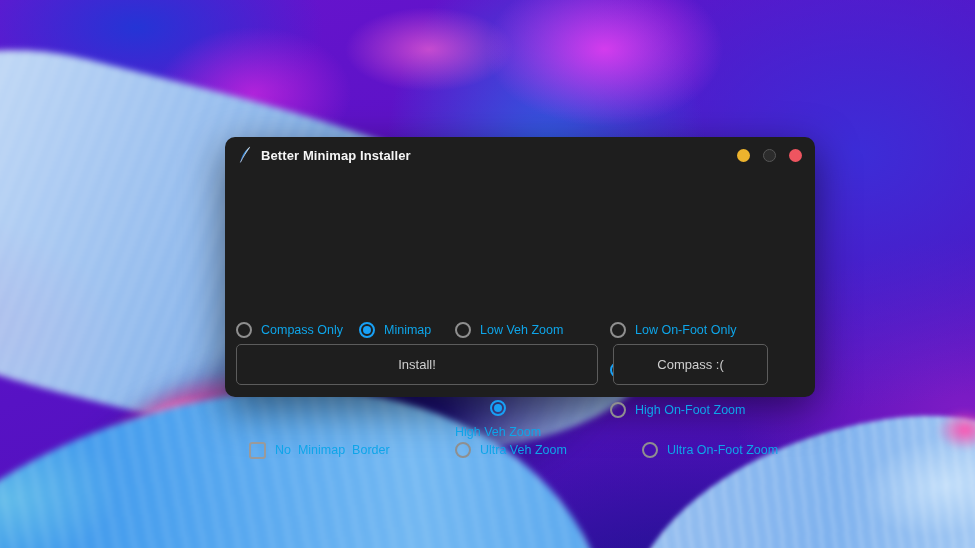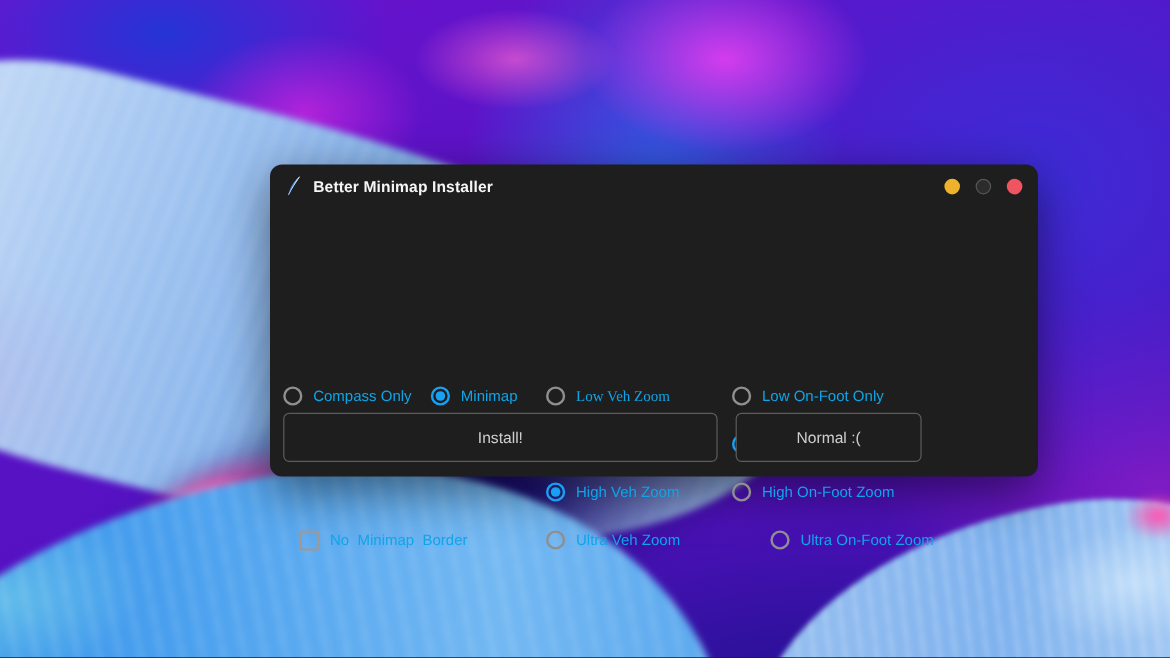--- a/index.html
+++ b/index.html
@@ -49,22 +49,22 @@
     background:
       radial-gradient(120px 70px at 70% 30%, rgba(220,240,255,.6), rgba(220,240,255,0) 70%),
       linear-gradient(100deg,#9cc2f0 0%,#7fb2ee 45%,#aacdf4 80%,#8ab8ee 100%);
     filter:blur(2px);}
   .ice-wave-right::after{content:'';position:absolute;inset:0;border-radius:inherit;
     background:repeating-linear-gradient(92deg, rgba(255,255,255,.22) 0 3px, rgba(255,255,255,0) 3px 13px);}
   .pink-glint-right{left:930px;top:405px;width:70px;height:50px;
     background:radial-gradient(closest-side,#ff4fae 0%, rgba(255,79,174,0) 80%);filter:blur(3px);}
 
   
-  .dialog{position:absolute;left:225px;top:137px;width:640px;height:260px;
-    background:#1e1e1e;border-radius:10px;box-shadow:0 12px 40px rgba(0,0,0,.5);color:#e6e6e6;}
+  .dialog{position:absolute;left:225px;top:137px;width:550px;height:260px;
+    background:#1e1e1e;border-radius:10px;box-shadow:0 12px 40px rgba(0,0,0,.5);color:#e6e6e6;padding-left:40px;}
   .titlebar{position:absolute;left:0;top:0;right:0;height:36px;display:flex;align-items:center;padding:0 13px;box-sizing:border-box;}
   .app-icon{width:14px;height:18px;margin-right:9px;display:block;}
   .title{font-size:13px;font-weight:700;color:#f5f5f5;letter-spacing:.1px;}
   .controls{margin-left:auto;display:flex;gap:13px;align-items:center;}
   .dot{width:13px;height:13px;border-radius:50%;box-sizing:border-box;cursor:pointer;}
   .dot-min{background:#edb32d;}
   .dot-max{background:#2c2c2c;border:1.5px solid #565656;}
   .dot-close{background:#ee5560;}
 
   .item{position:absolute;display:flex;align-items:center;gap:9px;height:20px;cursor:pointer;}
@@ -79,23 +79,23 @@
   .checkbox.checked .tick{display:block;}
 
   .btn{position:absolute;height:39px;background:#1e1e1e;border:1.5px solid #5c5c5c;border-radius:5px;
     color:#cfcfcf;font-size:13px;font-family:"Liberation Sans",sans-serif;
     display:flex;align-items:center;justify-content:center;cursor:pointer;}
   .btn-install{left:11px;top:207px;width:360px;}
   .btn-remove{left:388px;top:207px;width:153px;}
 
   
   .pos-r1c1{left:11px;top:183px;}  .pos-r1c2{left:134px;top:183px;text-align:right;}
-  .pos-r1c3{left:230px;top:183px;font-family:Liberation Serif, serif;} .pos-r1c4{left:385px;top:183px;}
+  .pos-r1c3{left:230px;top:183px;} .pos-r1c4{left:385px;top:183px;}
   .pos-r2c1{left:42px;top:223px;}  .pos-r2c3{left:230px;top:223px;} .pos-r2c4{left:385px;top:223px;}
-  .pos-r3c1{left:42px;top:263px;}  .pos-r3c3{left:230px;top:263px;} .pos-r3c4{left:385px;top:263px;}
+  .pos-r3c1{left:42px;top:263px;}  .pos-r3c3{left:230px;top:263px;flex-direction:column;} .pos-r3c4{left:385px;top:263px;}
   .pos-r4c1{left:24px;top:303px;}  .pos-r4c3{left:230px;top:303px;text-align:center;} .pos-r4c4{left:385px;top:303px;margin-left:32px;}
 </style>
 </head>
 <body>
 
 <div class="wallpaper">
   <div class="shape ice-band-top"></div>
   <div class="shape cavity"></div>
   <div class="shape pink-streak"></div>
   <div class="shape pink-core"></div>
@@ -176,15 +176,15 @@
   <div class="item pos-r4c3">
     <span class="radio"></span>
     <span class="lbl">Ultra Veh Zoom</span>
   </div>
   <div class="item pos-r4c4">
     <span class="radio"></span>
     <span class="lbl">Ultra On-Foot Zoom</span>
   </div>
 
   <div class="btn btn-install">Install!</div>
-  <div class="btn btn-remove">Normal :(</div>
+  <div class="btn btn-remove">Compass :(</div>
 
 </div>
 
 </body></html>

